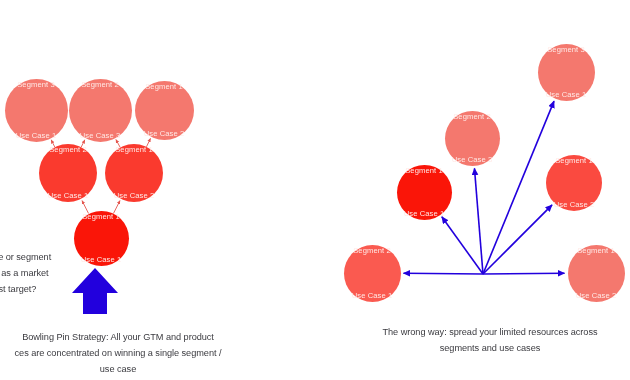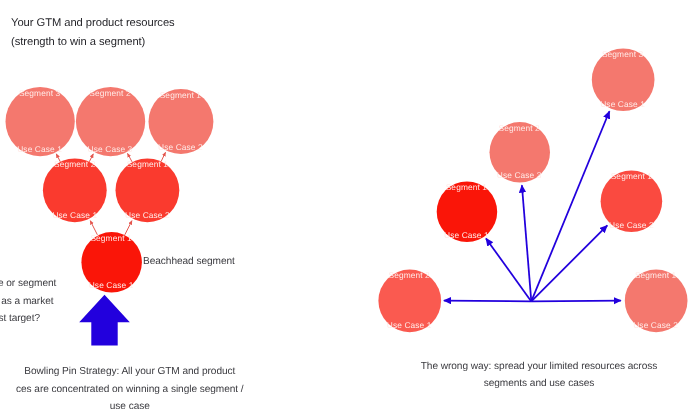--- a/index.html
+++ b/index.html
@@ -99,22 +99,20 @@
     <g id="arrow-group">
         <line x1="483" y1="274" x2="554.0281483818918" y2="101.1363135766006" stroke="#2200dd" stroke-width="1.6" marker-end="url(#arrowhead-blue)"></line>
         <line x1="483" y1="274" x2="474.45888192851965" y2="168.40072202533355" stroke="#2200dd" stroke-width="1.6" marker-end="url(#arrowhead-blue)"></line>
         <line x1="483" y1="274" x2="441.8133395561879" y2="216.75752277300685" stroke="#2200dd" stroke-width="1.6" marker-end="url(#arrowhead-blue)"></line>
         <line x1="483" y1="274" x2="552.0796897832171" y2="204.92031021678298" stroke="#2200dd" stroke-width="1.6" marker-end="url(#arrowhead-blue)"></line>
         <line x1="483" y1="274" x2="403.498721772475" y2="273.2837722682205" stroke="#2200dd" stroke-width="1.6" marker-end="url(#arrowhead-blue)"></line>
         <line x1="483" y1="274" x2="564.5012333835828" y2="273.27875014704796" stroke="#2200dd" stroke-width="1.6" marker-end="url(#arrowhead-blue)"></line>
       </g>
   </svg>
 
-  <div class="heading" style="left:10px; top:14px;">Your GTM and product resources
-(strength to win a segment)</div>
 
   <div id="left-nodes">
       <div class="node" style="left: 4.5px; top: 78.5px; width: 63px; height: 63px; background: rgb(244, 120, 110);">
         <span>Segment 3</span>
         <span>Use Case 1</span>
       </div>
       <div class="node" style="left: 68.5px; top: 78.5px; width: 63px; height: 63px; background: rgb(244, 120, 110);">
         <span>Segment 2</span>
         <span>Use Case 3</span>
       </div>
@@ -129,21 +127,20 @@
       <div class="node" style="left: 105px; top: 144px; width: 58px; height: 58px; background: rgb(250, 58, 46);">
         <span>Segment 1</span>
         <span>Use Case 2</span>
       </div>
       <div class="node" style="left: 73.5px; top: 210.5px; width: 55px; height: 55px; background: rgb(250, 21, 8);">
         <span>Segment 1</span>
         <span>Use Case 1</span>
       </div>
     </div>
 
-  <div class="annot" style="left:130px; top:230px;">Beachhead segment</div>
 
   <div class="annot" style="left:-16px; top:250px; width:90px;">case or segment
 you as a market
 s first target?</div>
 
   <svg class="svg-layer" viewBox="0 0 630 380" xmlns="http://www.w3.org/2000/svg">
     <polygon points="95,268 118,293 107,293 107,314 83,314 83,293 72,293" fill="#2200dd"></polygon>
   </svg>
 
   <div class="caption left-clip" style="left:-22px; top:330px; width:280px;">Bowling Pin Strategy: All your GTM and product

